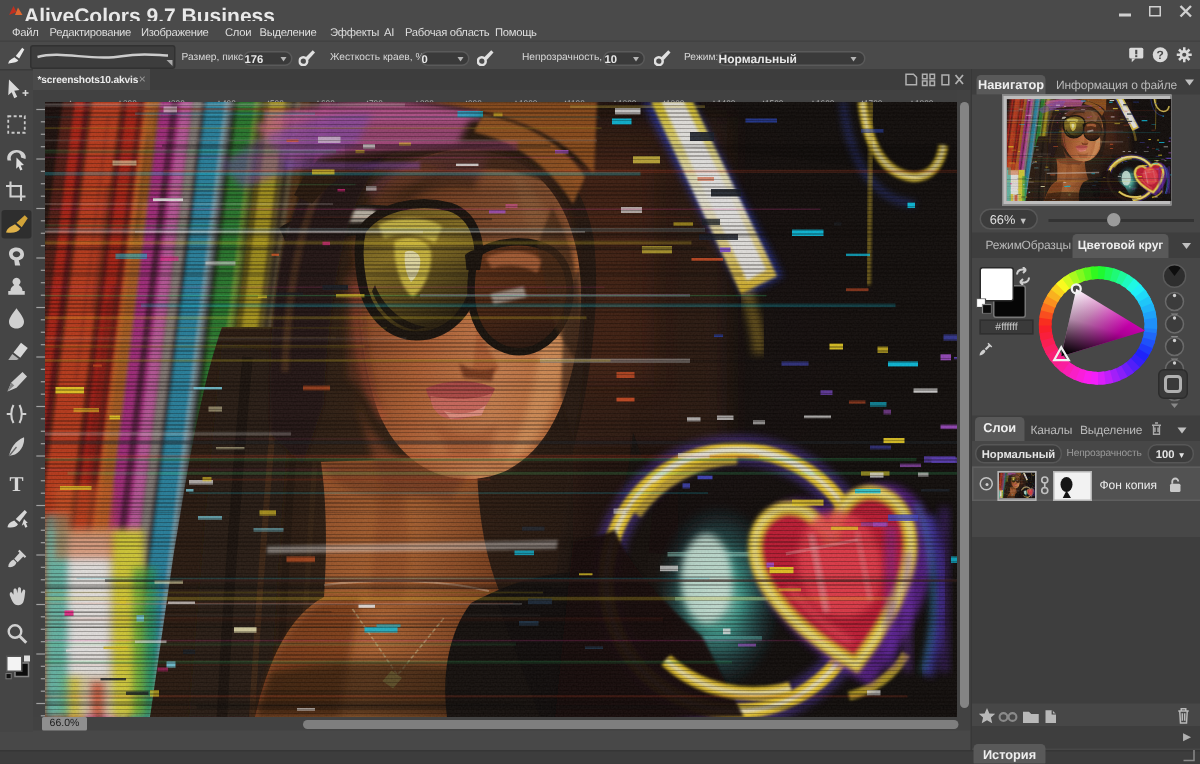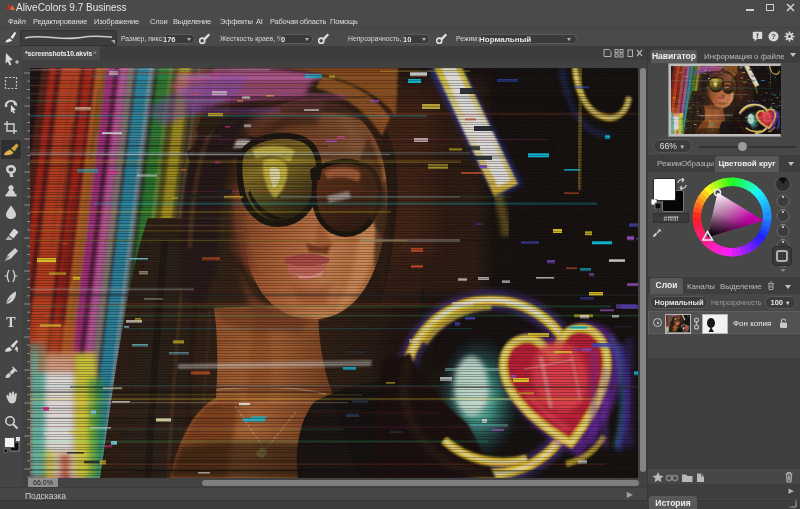--- a/index.html
+++ b/index.html
@@ -1,21 +1,21 @@
 <!DOCTYPE html>
 <html><head>
 <meta charset="utf-8">
 <style>
 *{margin:0;padding:0;box-sizing:border-box;}
 html,body{width:800px;height:509px;overflow:hidden;background:#484848;font-family:"Liberation Sans",sans-serif;}
 .abs{position:absolute;}
 #win{position:relative;width:800px;height:509px;background:#484848;color:#d6d6d6;}
 
 #titlebar{left:0;top:0;width:800px;height:14px;background:#4a4a4a;}
-#title{left:16px;top:2px;font-size:10px;font-weight:normal;color:#e8e8e8;}
+#title{left:16px;top:2px;font-size:14px;font-weight:bold;color:#e8e8e8;}
 #menubar{left:0;top:14px;width:800px;height:13px;background:#4a4a4a;font-size:7.5px;letter-spacing:-0.2px;color:#dedede;}
 #menubar span{position:absolute;top:3px;}
 #optbar{left:0;top:27px;width:800px;height:19px;background:#4a4a4a;border-top:1px solid #424242;font-size:6.8px;color:#d8d8d8;}
 .opttxt{position:absolute;top:7px;}
 .spin{position:absolute;top:6px;height:10px;background:#3a3a3a;border:1px solid #5a5a5a;border-radius:5px;color:#e8e8e8;font-size:7.5px;font-weight:bold;text-align:left;line-height:9px;}
 .spin .da{position:absolute;right:3px;top:3px;width:0;height:0;border-left:2.8px solid transparent;border-right:2.8px solid transparent;border-top:3.5px solid #b5b5b5;}
 
 #tabbar{left:22px;top:46px;width:625px;height:14px;background:#3d3d3d;}
 #doctab{position:absolute;left:0px;top:0px;width:78px;height:14px;background:#4a4a4a;color:#ececec;font-size:6.8px;font-weight:bold;padding:3.5px 0 0 3px;letter-spacing:-0.1px;}
 #doctab .x{position:absolute;right:3px;top:2px;color:#9a9a9a;font-weight:normal;font-size:8px;}
@@ -849,24 +849,20 @@
         <use href="#ph"></use>
       </svg><div style="position:absolute;left:0;top:0;width:608px;height:410px;background:repeating-linear-gradient(180deg, rgba(0,0,0,0) 0px, rgba(0,0,0,0) 1.7px, rgba(10,6,4,0.28) 1.7px, rgba(10,6,4,0.28) 2.6px);"></div></div>
 
   <div class="abs" id="vsb">
       <div id="vsbt"></div>
     </div>
   <div class="abs" id="hrow">
       <div id="zoombox">66.0%</div>
       <div id="hsbt"></div>
     </div>
-  <div class="abs" id="hintrow">
-      <span style="position:absolute;left:25px;top:3px">Подсказка</span>
-      <span style="position:absolute;right:14px;top:2px;color:#a0a0a0;font-size:8px">▶</span>
-    </div>
   <div class="abs" id="botstrip"></div>
   <svg class="abs" style="left:788px;top:500px" width="9" height="8" viewBox="0 0 9 8">
       <path d="M8 0 V7 H1 M8 3 V7 H4" stroke="#8a8a8a" stroke-width="1" fill="none"></path>
     </svg>
 
   <div class="abs" id="rpanel">
     
     <div class="ptabs" style="top:0;height:17px"></div>
     <div class="pill" style="left:3px;top:4px;width:46px;height:13px;font-size:8.5px;line-height:13px;">Навигатор</div>
     <div class="ptxt" style="left:56px;top:6px;font-size:8px;">Информация о файле</div>

